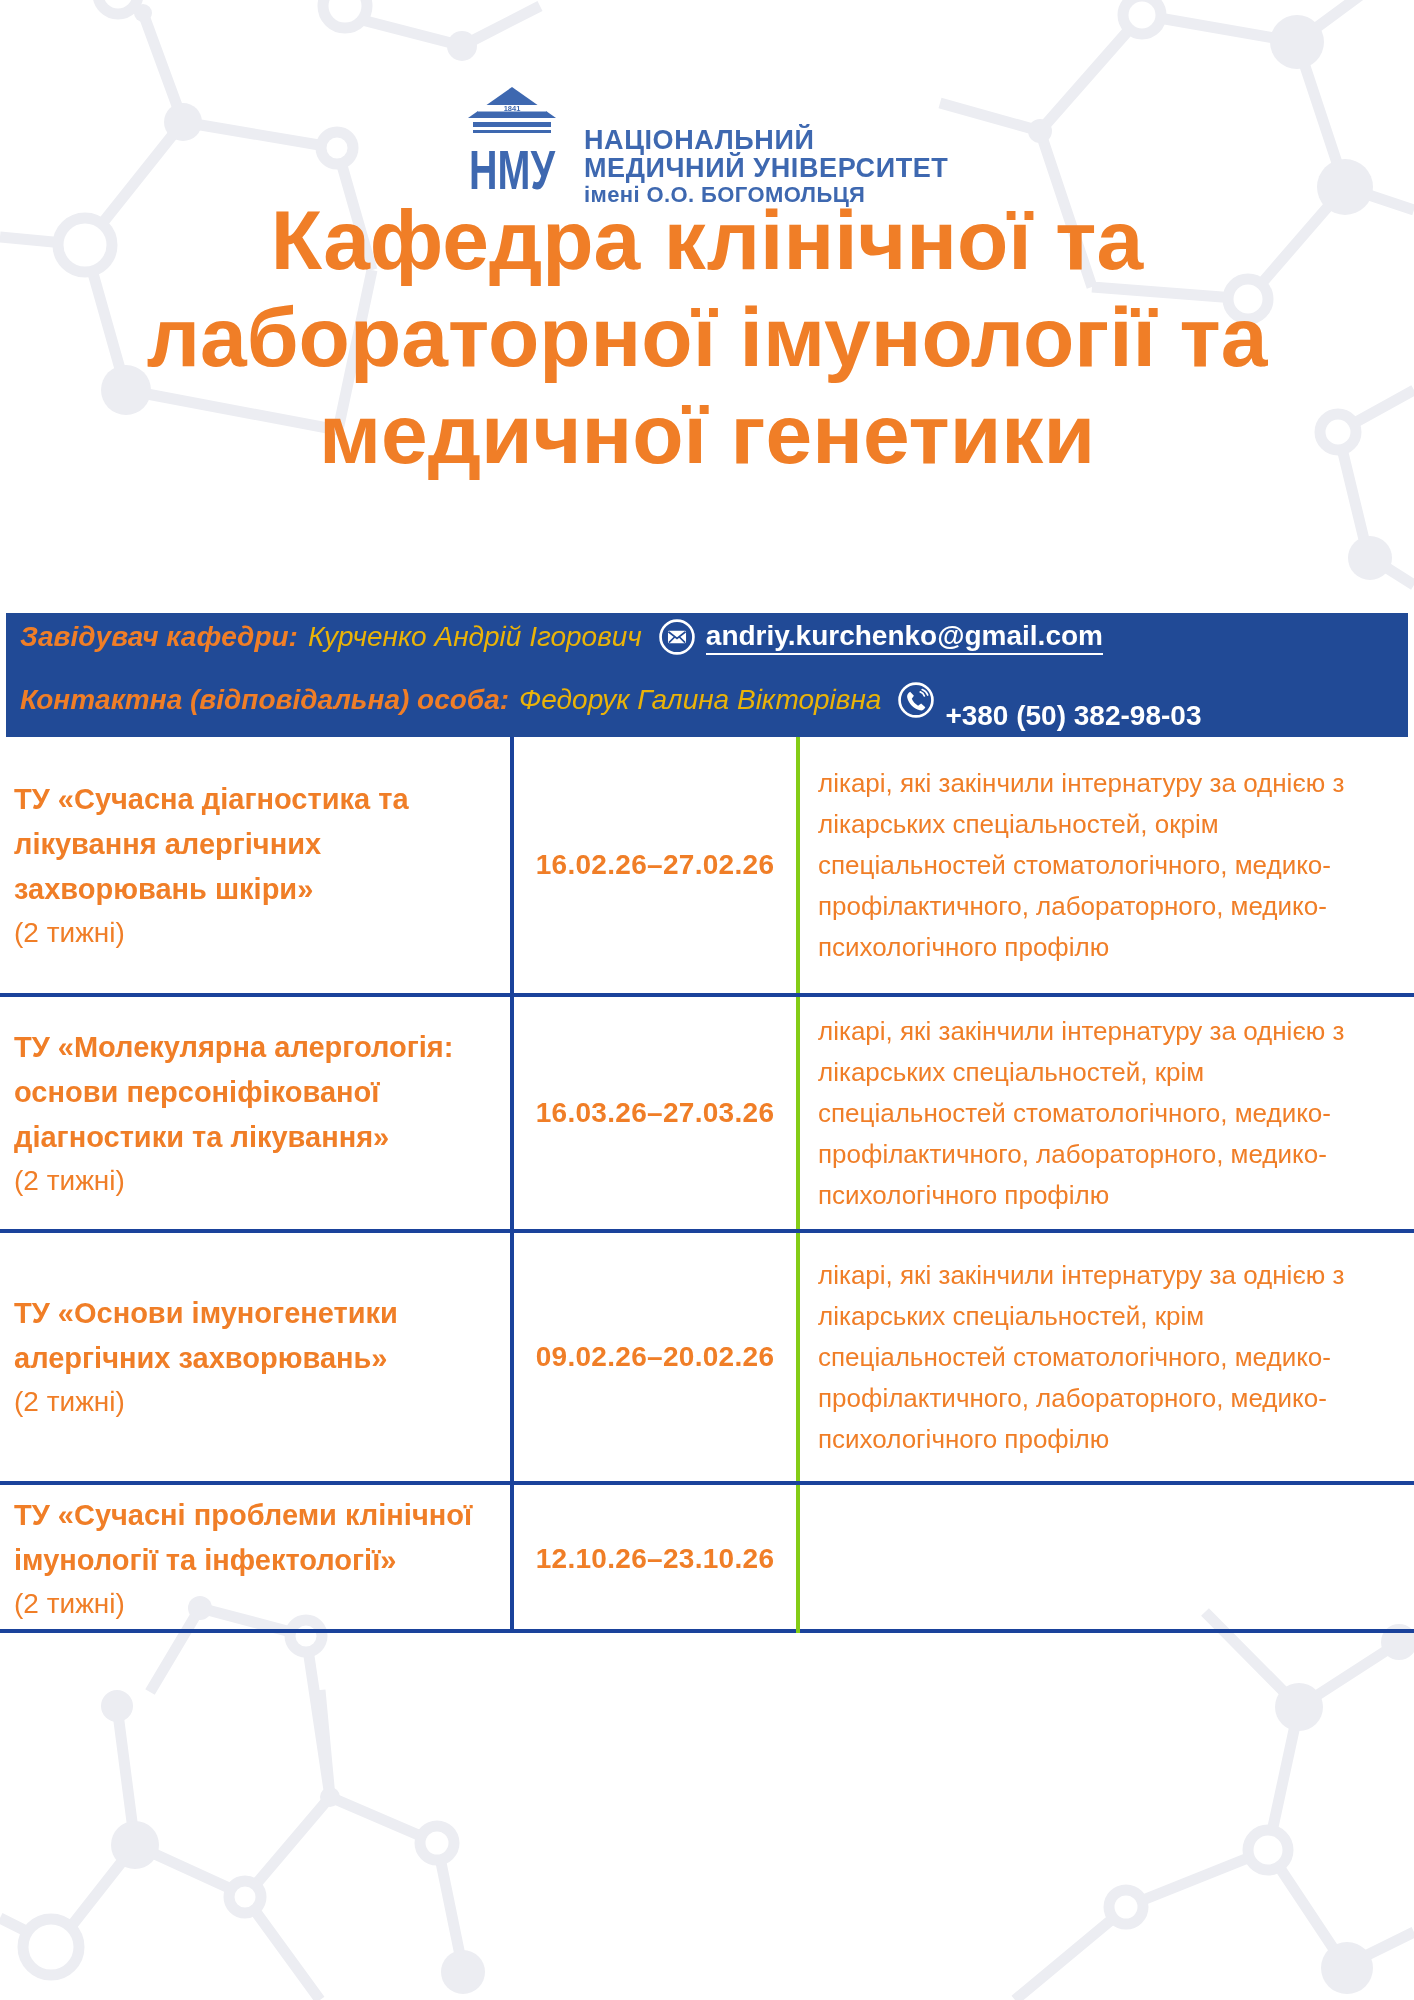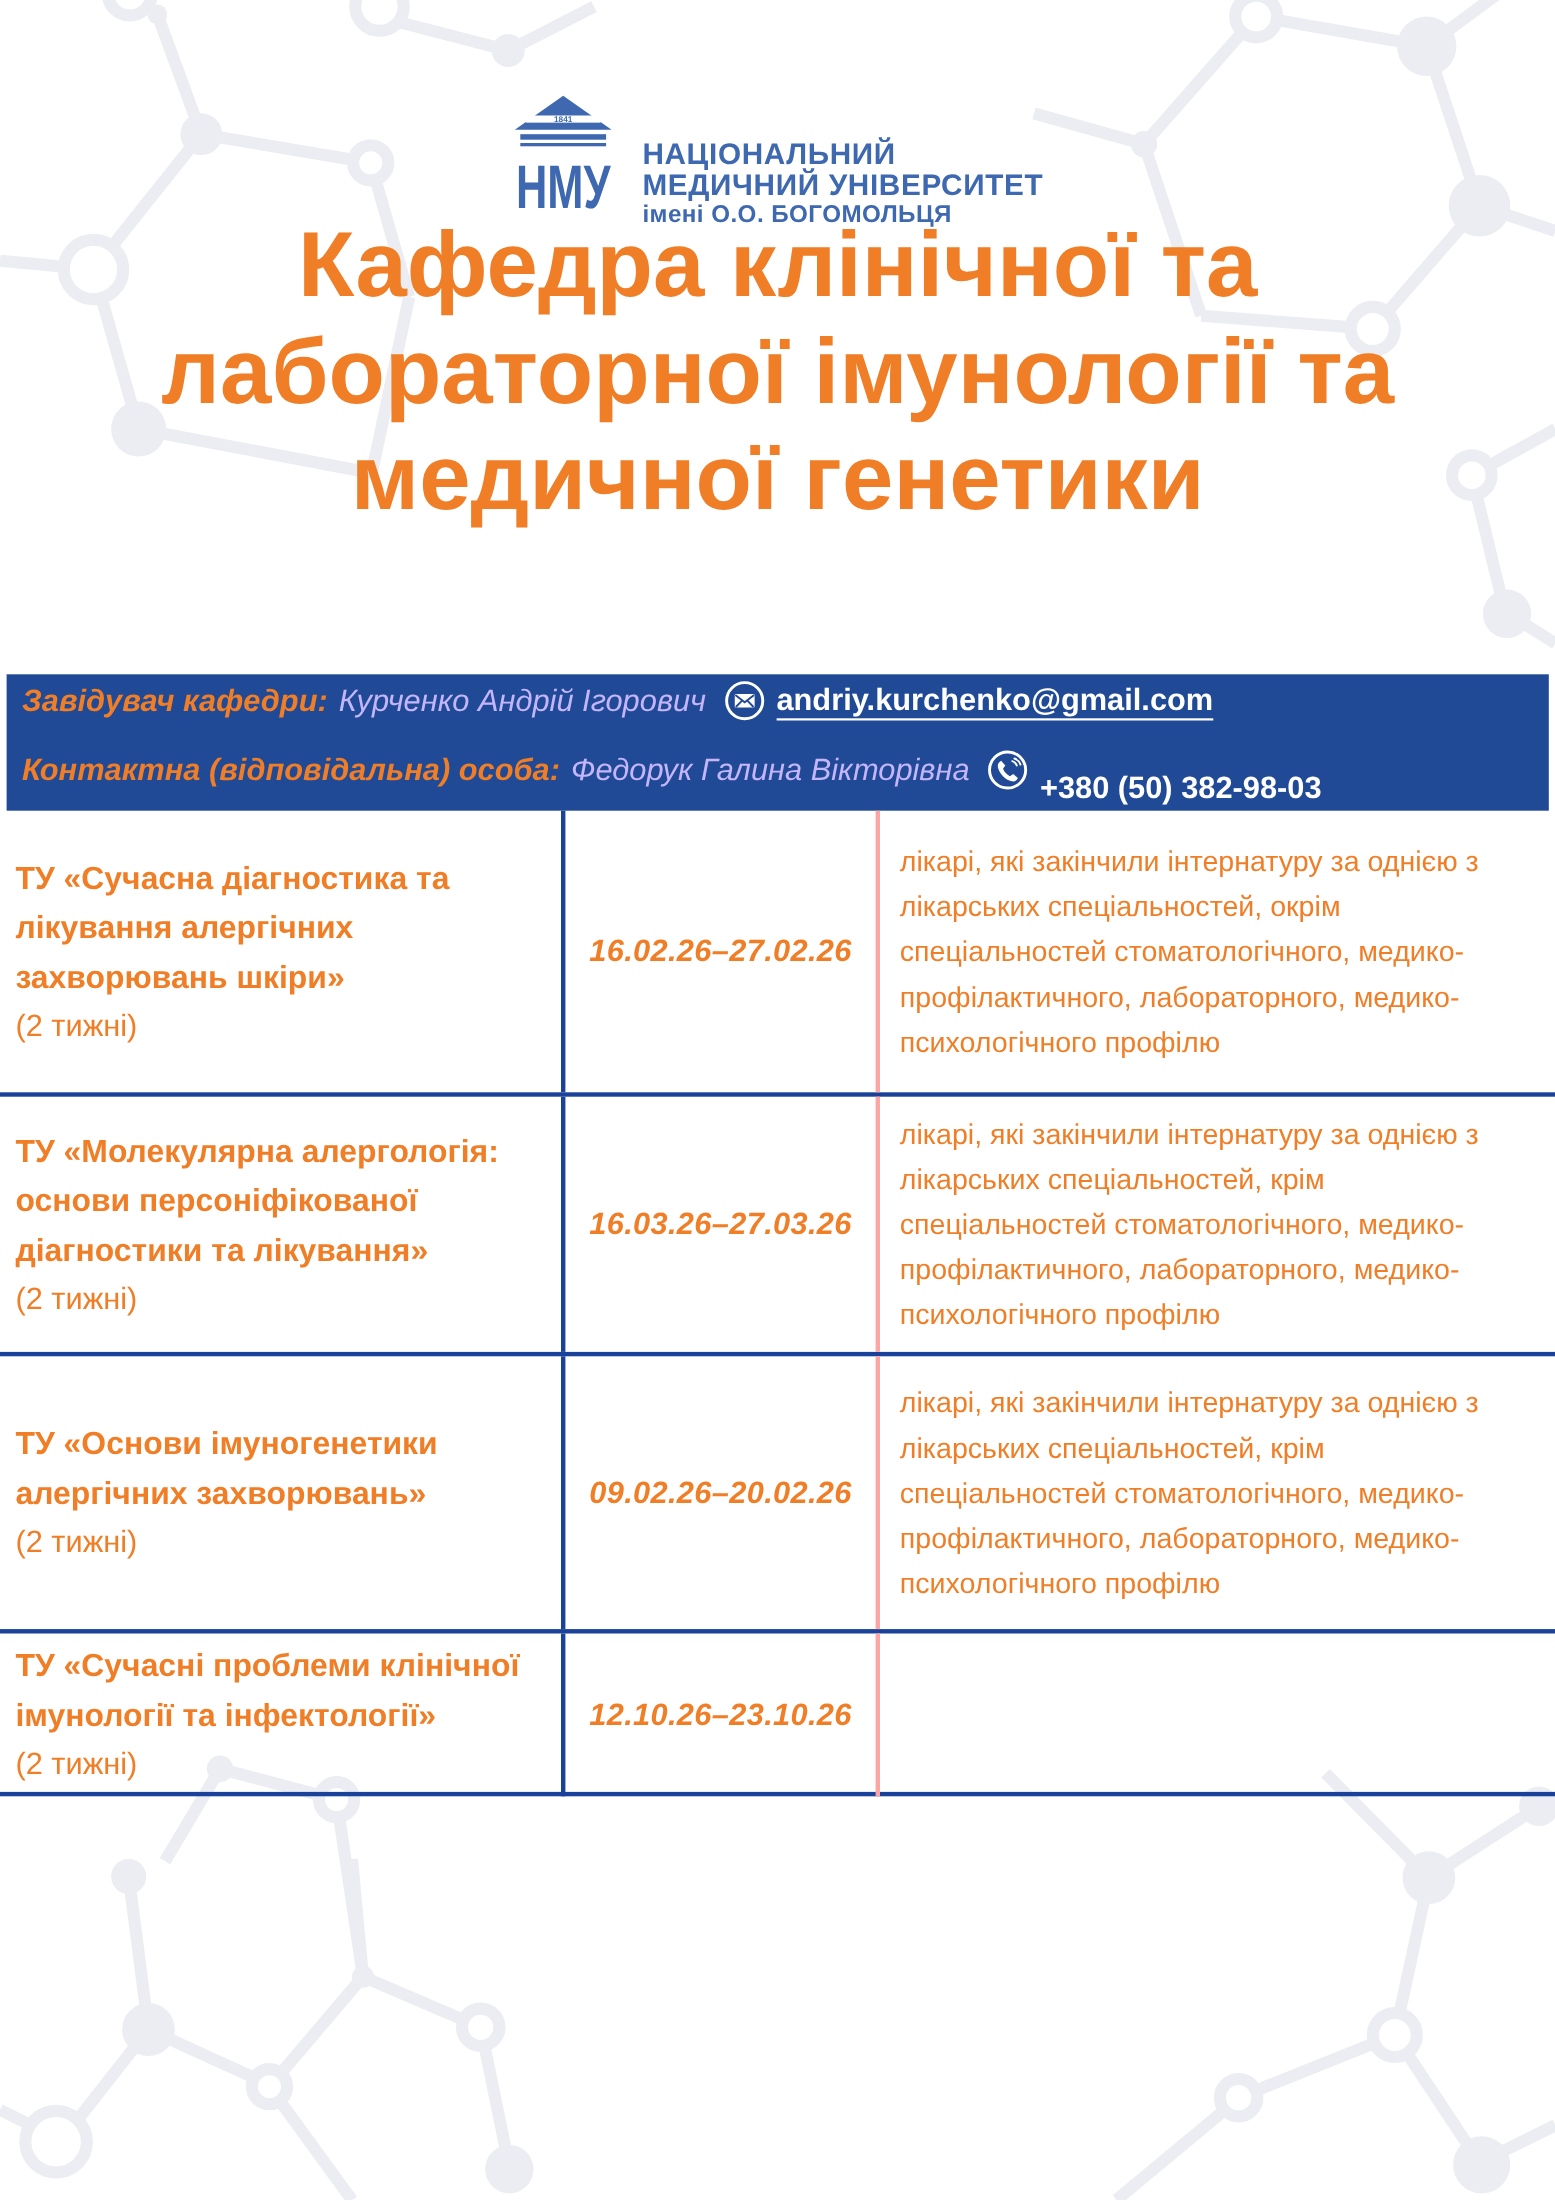--- a/index.html
+++ b/index.html
@@ -16,34 +16,34 @@
   .uni-l1,.uni-l2{font-weight:700;font-size:27px;line-height:28px;letter-spacing:.6px;}
   .uni-l3{font-weight:700;font-size:22px;line-height:26px;letter-spacing:.4px;}
   
   .page-title{position:absolute;top:192px;left:0;width:100%;text-align:center;z-index:2;
     color:#f07e27;font-weight:800;font-size:84px;line-height:97px;}
   
   .contact-banner{position:absolute;top:613px;left:6px;right:6px;height:124px;background:#214a96;z-index:2;
     display:flex;flex-direction:column;justify-content:center;gap:11px;padding-left:14px;box-sizing:border-box;}
   .contact-line{display:flex;align-items:center;gap:10px;font-size:28px;white-space:nowrap;}
   .contact-label{color:#f07e27;font-weight:700;font-style:italic;}
-  .contact-name{color:#c4b5fd;font-style:italic;font-weight:400;margin-right:6px;}
+  .contact-name{color:#eab308;font-style:italic;font-weight:400;margin-right:6px;}
   .cicon{width:38px;height:38px;flex:0 0 auto;}
   .contact-email{color:#ffffff;font-weight:700;border-bottom:2.5px solid #ffffff;padding-bottom:1px;}
   .contact-phone{color:#ffffff;font-weight:700;margin-top:33px;}
   
   .schedule{position:absolute;top:737px;left:0;width:1414px;z-index:2;}
   .srow{display:grid;grid-template-columns:510px 290px 614px;border-bottom:4px solid #1a429b;box-sizing:border-box;background:transparent;}
   .srow:nth-child(1){height:260px;}
   .srow:nth-child(2){height:236px;}
   .srow:nth-child(3){height:252px;}
   .srow:nth-child(4){height:148px;}
   .cell{display:flex;flex-direction:column;justify-content:center;box-sizing:border-box;}
   .c1{padding:8px 36px 8px 14px;}
-  .c2{border-left:4px solid #1a429b;border-right:4px solid #fca5a5;align-items:center;text-align:left;font-style:italic;}
+  .c2{border-left:4px solid #1a429b;border-right:4px solid #84cc16;align-items:center;text-align:left;}
   .c3{padding:8px 26px 8px 18px;}
   .course-title{color:#f07e27;font-weight:700;font-size:29px;line-height:45px;}
   .course-duration{color:#f07e27;font-weight:400;font-size:28px;line-height:42px;}
   .course-dates{color:#f07e27;font-weight:700;font-size:28px;letter-spacing:.3px;}
   .course-aud{color:#f07e27;font-weight:400;font-size:26px;line-height:41px;}
 </style>
 </head>
 <body>
 
 <svg class="decor" width="1414" height="2000" viewBox="0 0 1414 2000">

